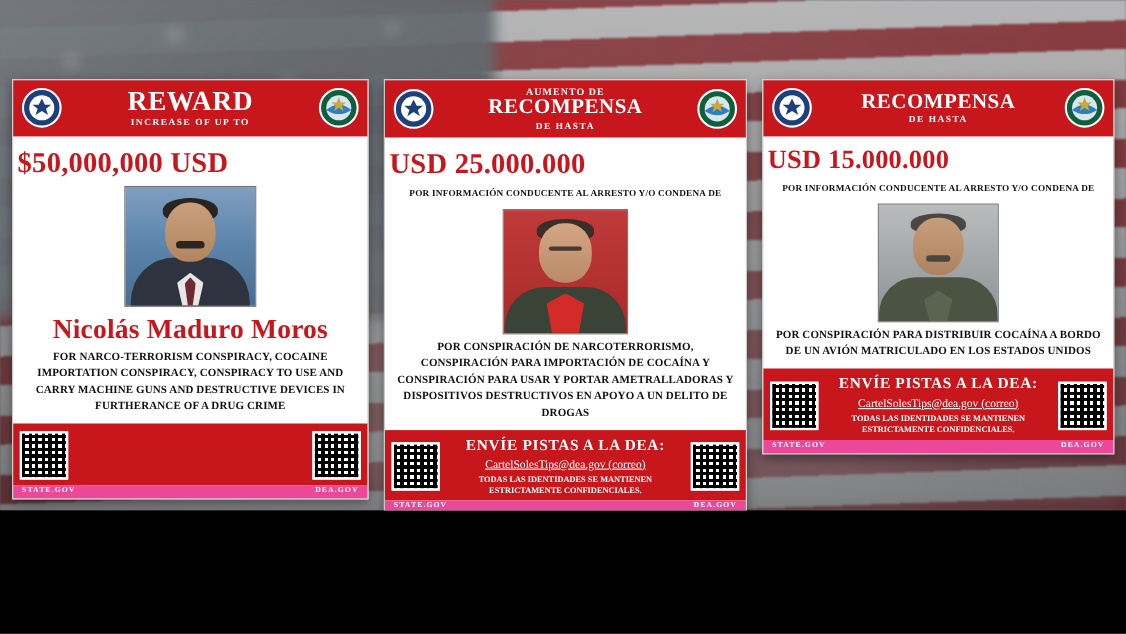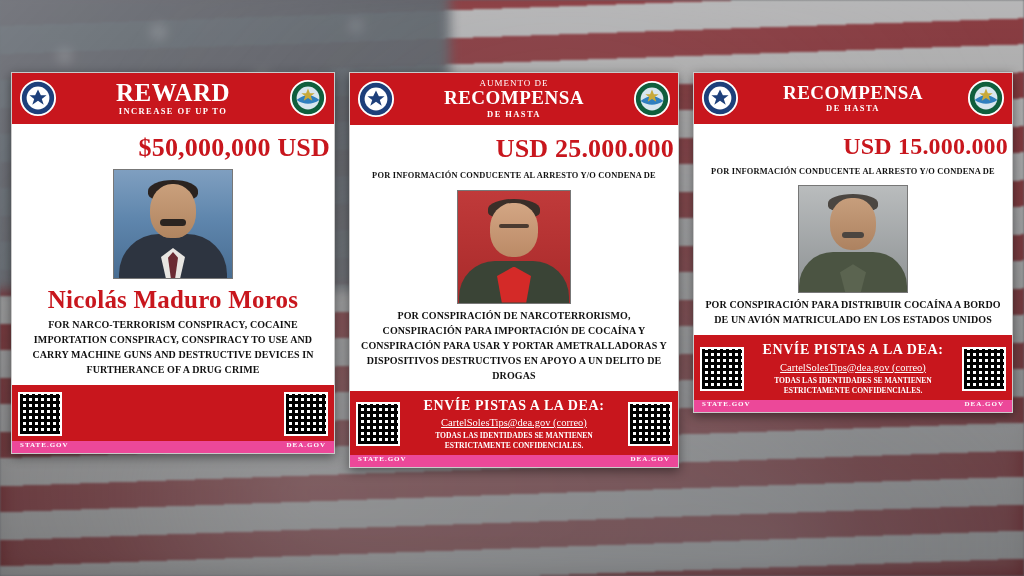--- a/index.html
+++ b/index.html
@@ -3,21 +3,21 @@
 <meta charset="utf-8">
 <style>
   html, body {
     margin: 0;
     padding: 0;
     background: #000;
   }
   #stage {
     position: relative;
     width: 1024px;
-    height: 576px;
+    height: 464px;
     overflow: hidden;
     font-family: "Liberation Serif", serif;
     background: #6c6f74;
   }
   
   .bg {
     position: absolute;
     inset: 0;
     background:
       linear-gradient(180deg, rgba(255,255,255,0.05) 0%, rgba(0,0,0,0.35) 100%),
@@ -119,28 +119,28 @@
     font-size: 8.5px;
     letter-spacing: 1.4px;
     text-transform: uppercase;
     margin-top: 2px;
     font-weight: bold;
   }
   .hl-tiny {
     font-size: 9px;
     letter-spacing: 1px;
     text-transform: uppercase;
-    font-weight: normal;
+    font-weight: bold;
   }
 
   
   .amount {
     color: #c8161d;
     font-weight: bold;
-    text-align: right;
+    text-align: left;
     font-size: 26px;
     padding: 9px 4px 4px 4px;
     letter-spacing: 0.2px;
   }
   .amount.small { font-size: 24px; }
   .subline {
     text-align: center;
     font-size: 8.4px;
     font-weight: bold;
     text-transform: uppercase;

